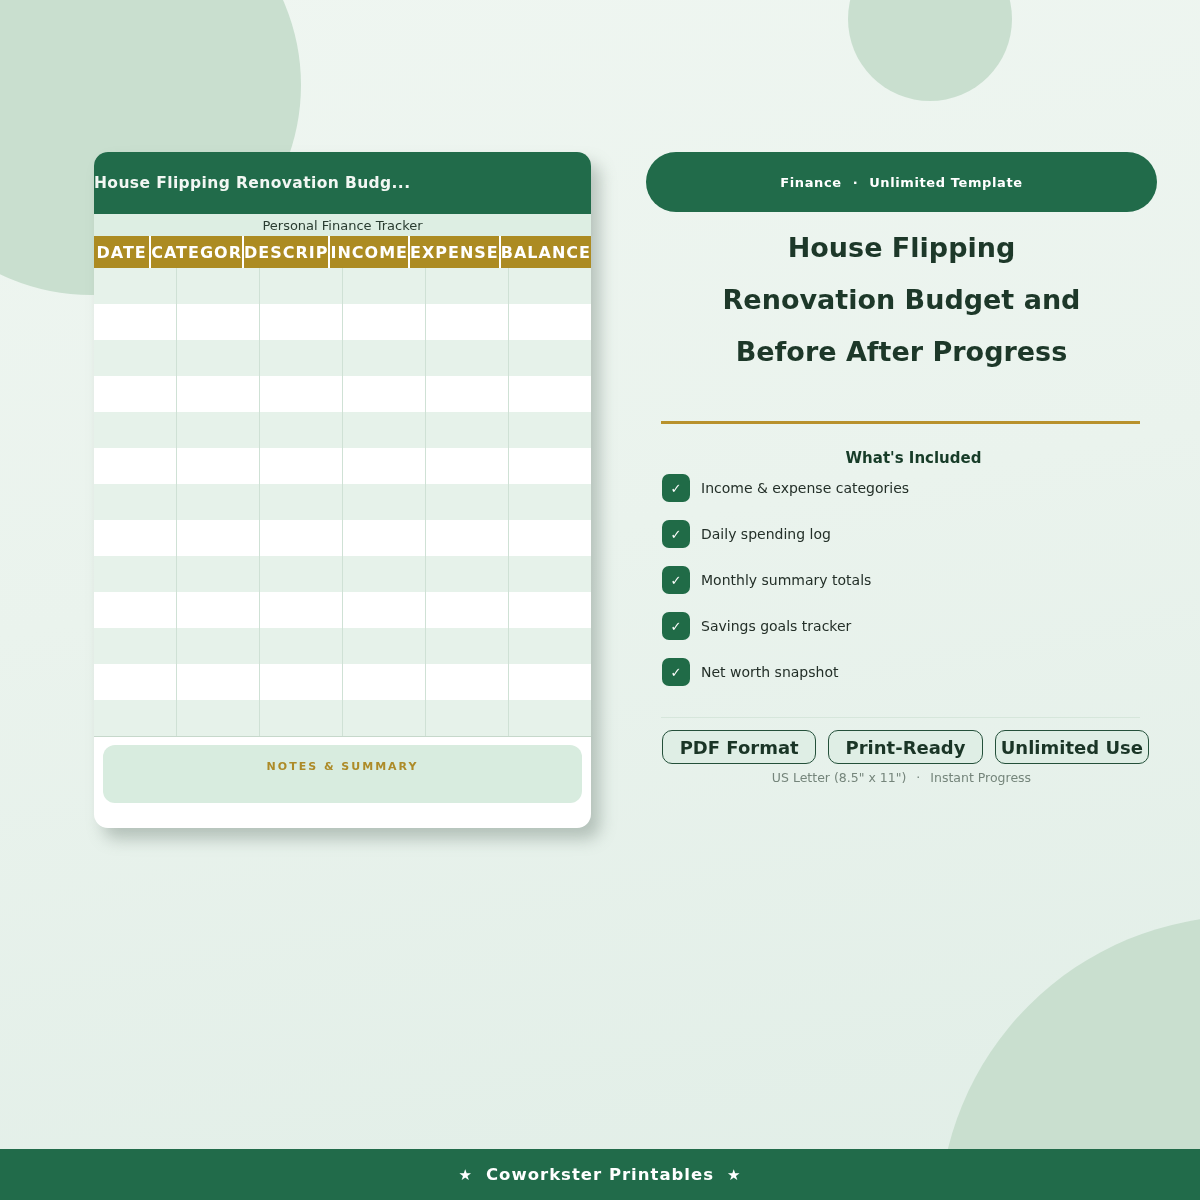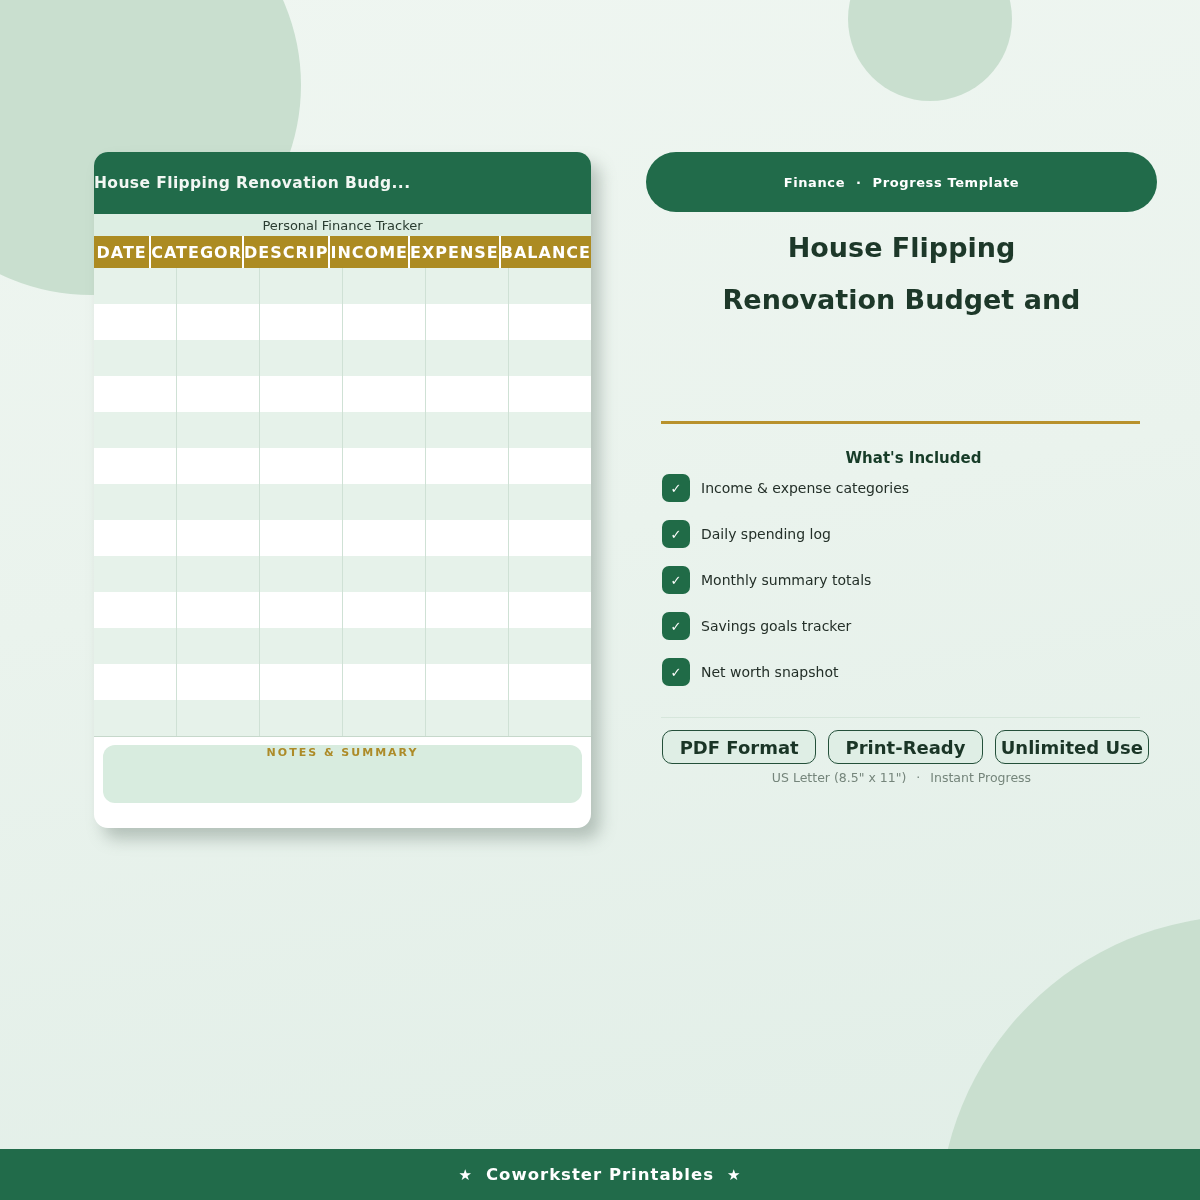--- a/index.html
+++ b/index.html
@@ -27,21 +27,21 @@
             color:#ffffff; font-weight:bold; font-size:16px; letter-spacing:1px;
             border-right:2px solid #ffffff; }
   .pc-col:last-child { border-right:none; }
   .pc-body { border-bottom:1px solid #c6d8cb; }
   .pc-row { height:36px; display:flex; }
   .pc-row.even { background:#e6f2ea; }
   .pc-row.odd  { background:#ffffff; }
   .pc-cell { flex:1; border-right:1px solid #cfe1d5; }
   .pc-cell:last-child { border-right:none; }
   .pc-notes { margin:8px 9px 0; height:58px; background:#d8ecdf; border-radius:12px;
-              display:flex; justify-content:center; box-sizing:border-box; padding-top:1px; }
+              display:flex; justify-content:center; box-sizing:border-box; padding-top:15px; }
   .pc-notes span { color:#ad8b28; font-weight:bold; font-size:11px; letter-spacing:2px; }
 
   
   .badge { position:absolute; left:646px; top:152px; width:511px; height:60px; z-index:2;
            background:#216b4a; border-radius:30px; display:flex; align-items:center; justify-content:center;
            color:#ffffff; font-weight:bold; font-size:13px; letter-spacing:0.6px; }
   .badge .sep { margin:0 11px; }
 
   .title { position:absolute; left:646px; top:222px; width:511px; margin:0; z-index:2;
            text-align:center; color:#1d3829; font-size:27px; font-weight:bold; line-height:52px; }
@@ -208,26 +208,27 @@
         </div>
       </div>
     <div class="pc-notes">
       <span>NOTES &amp; SUMMARY</span>
     </div>
   </div>
 
   <div class="badge">
     <span>Finance</span>
     <span class="sep">·</span>
-    <span>Progress Template</span>
+    <span>Unlimited Template</span>
   </div>
 
   <h1 class="title">
     <span>House Flipping</span>
     <span>Renovation Budget and</span>
+    <span>Before After Progress</span>
   </h1>
 
   <div class="gold-divider"></div>
 
   <h2 class="included">What's Included</h2>
 
   <ul class="features">
     <li class="feature">
       <span class="check">✓</span>
       <span class="feat-label">Income &amp; expense categories</span>

